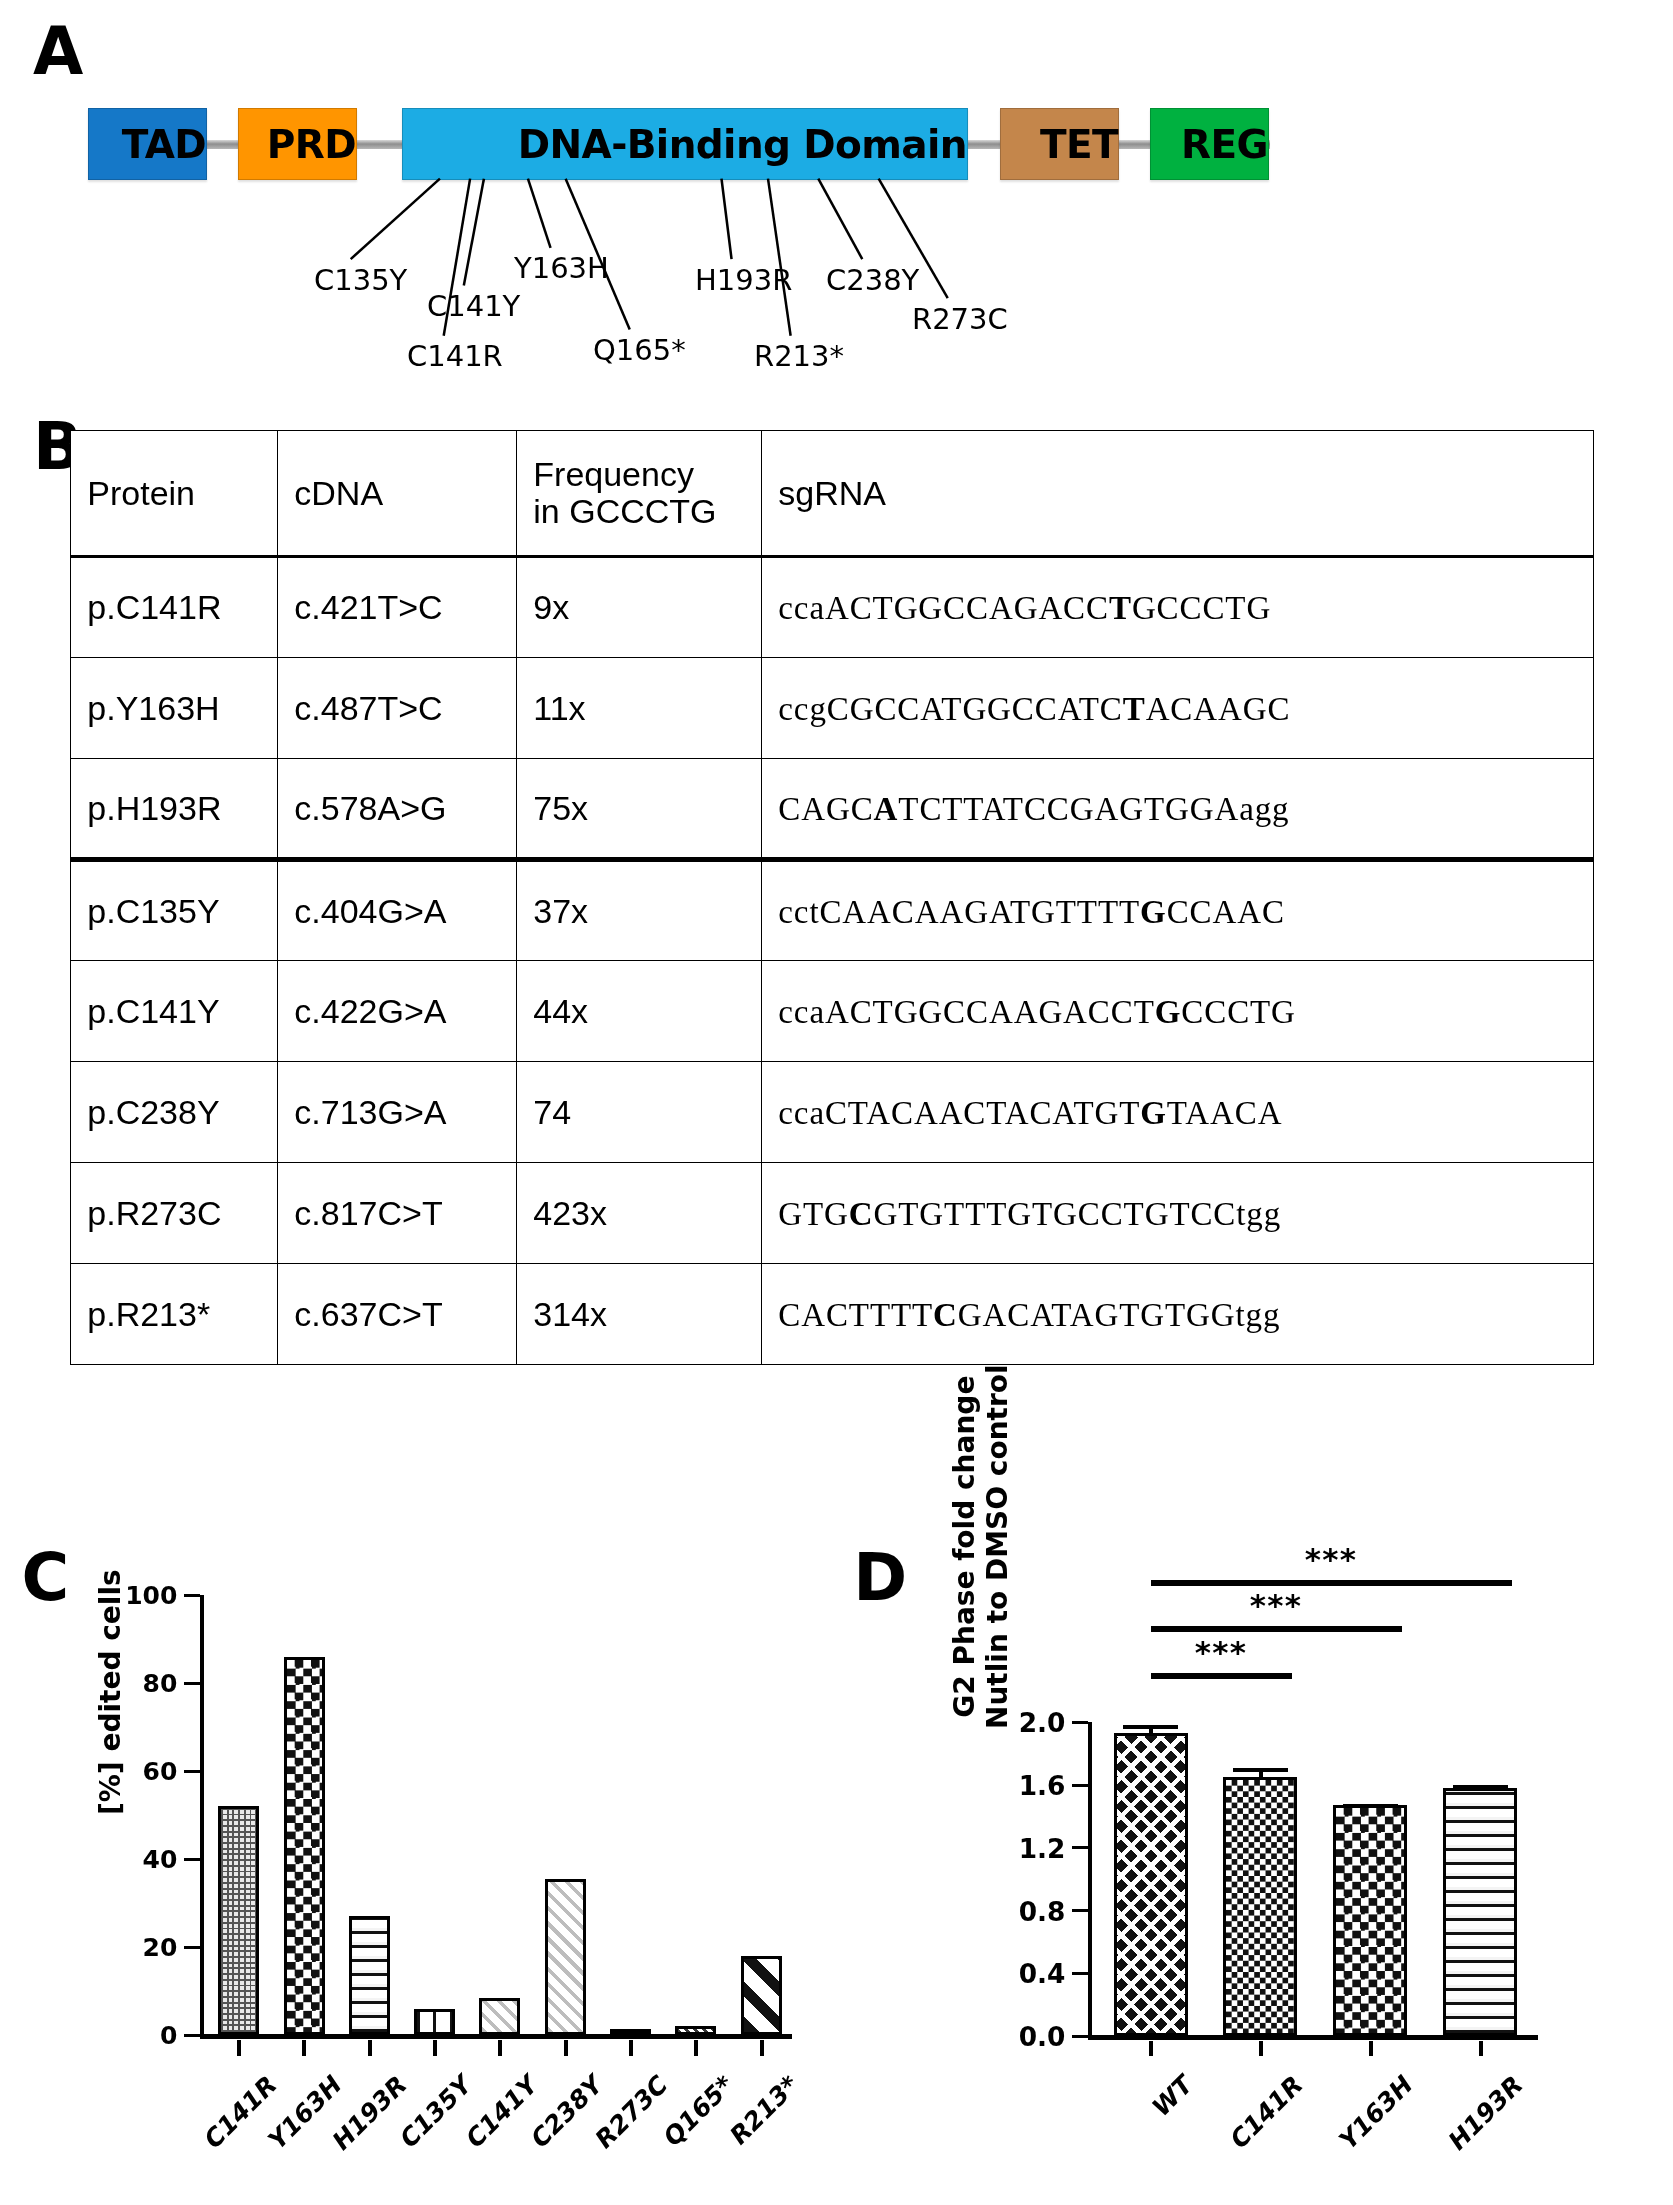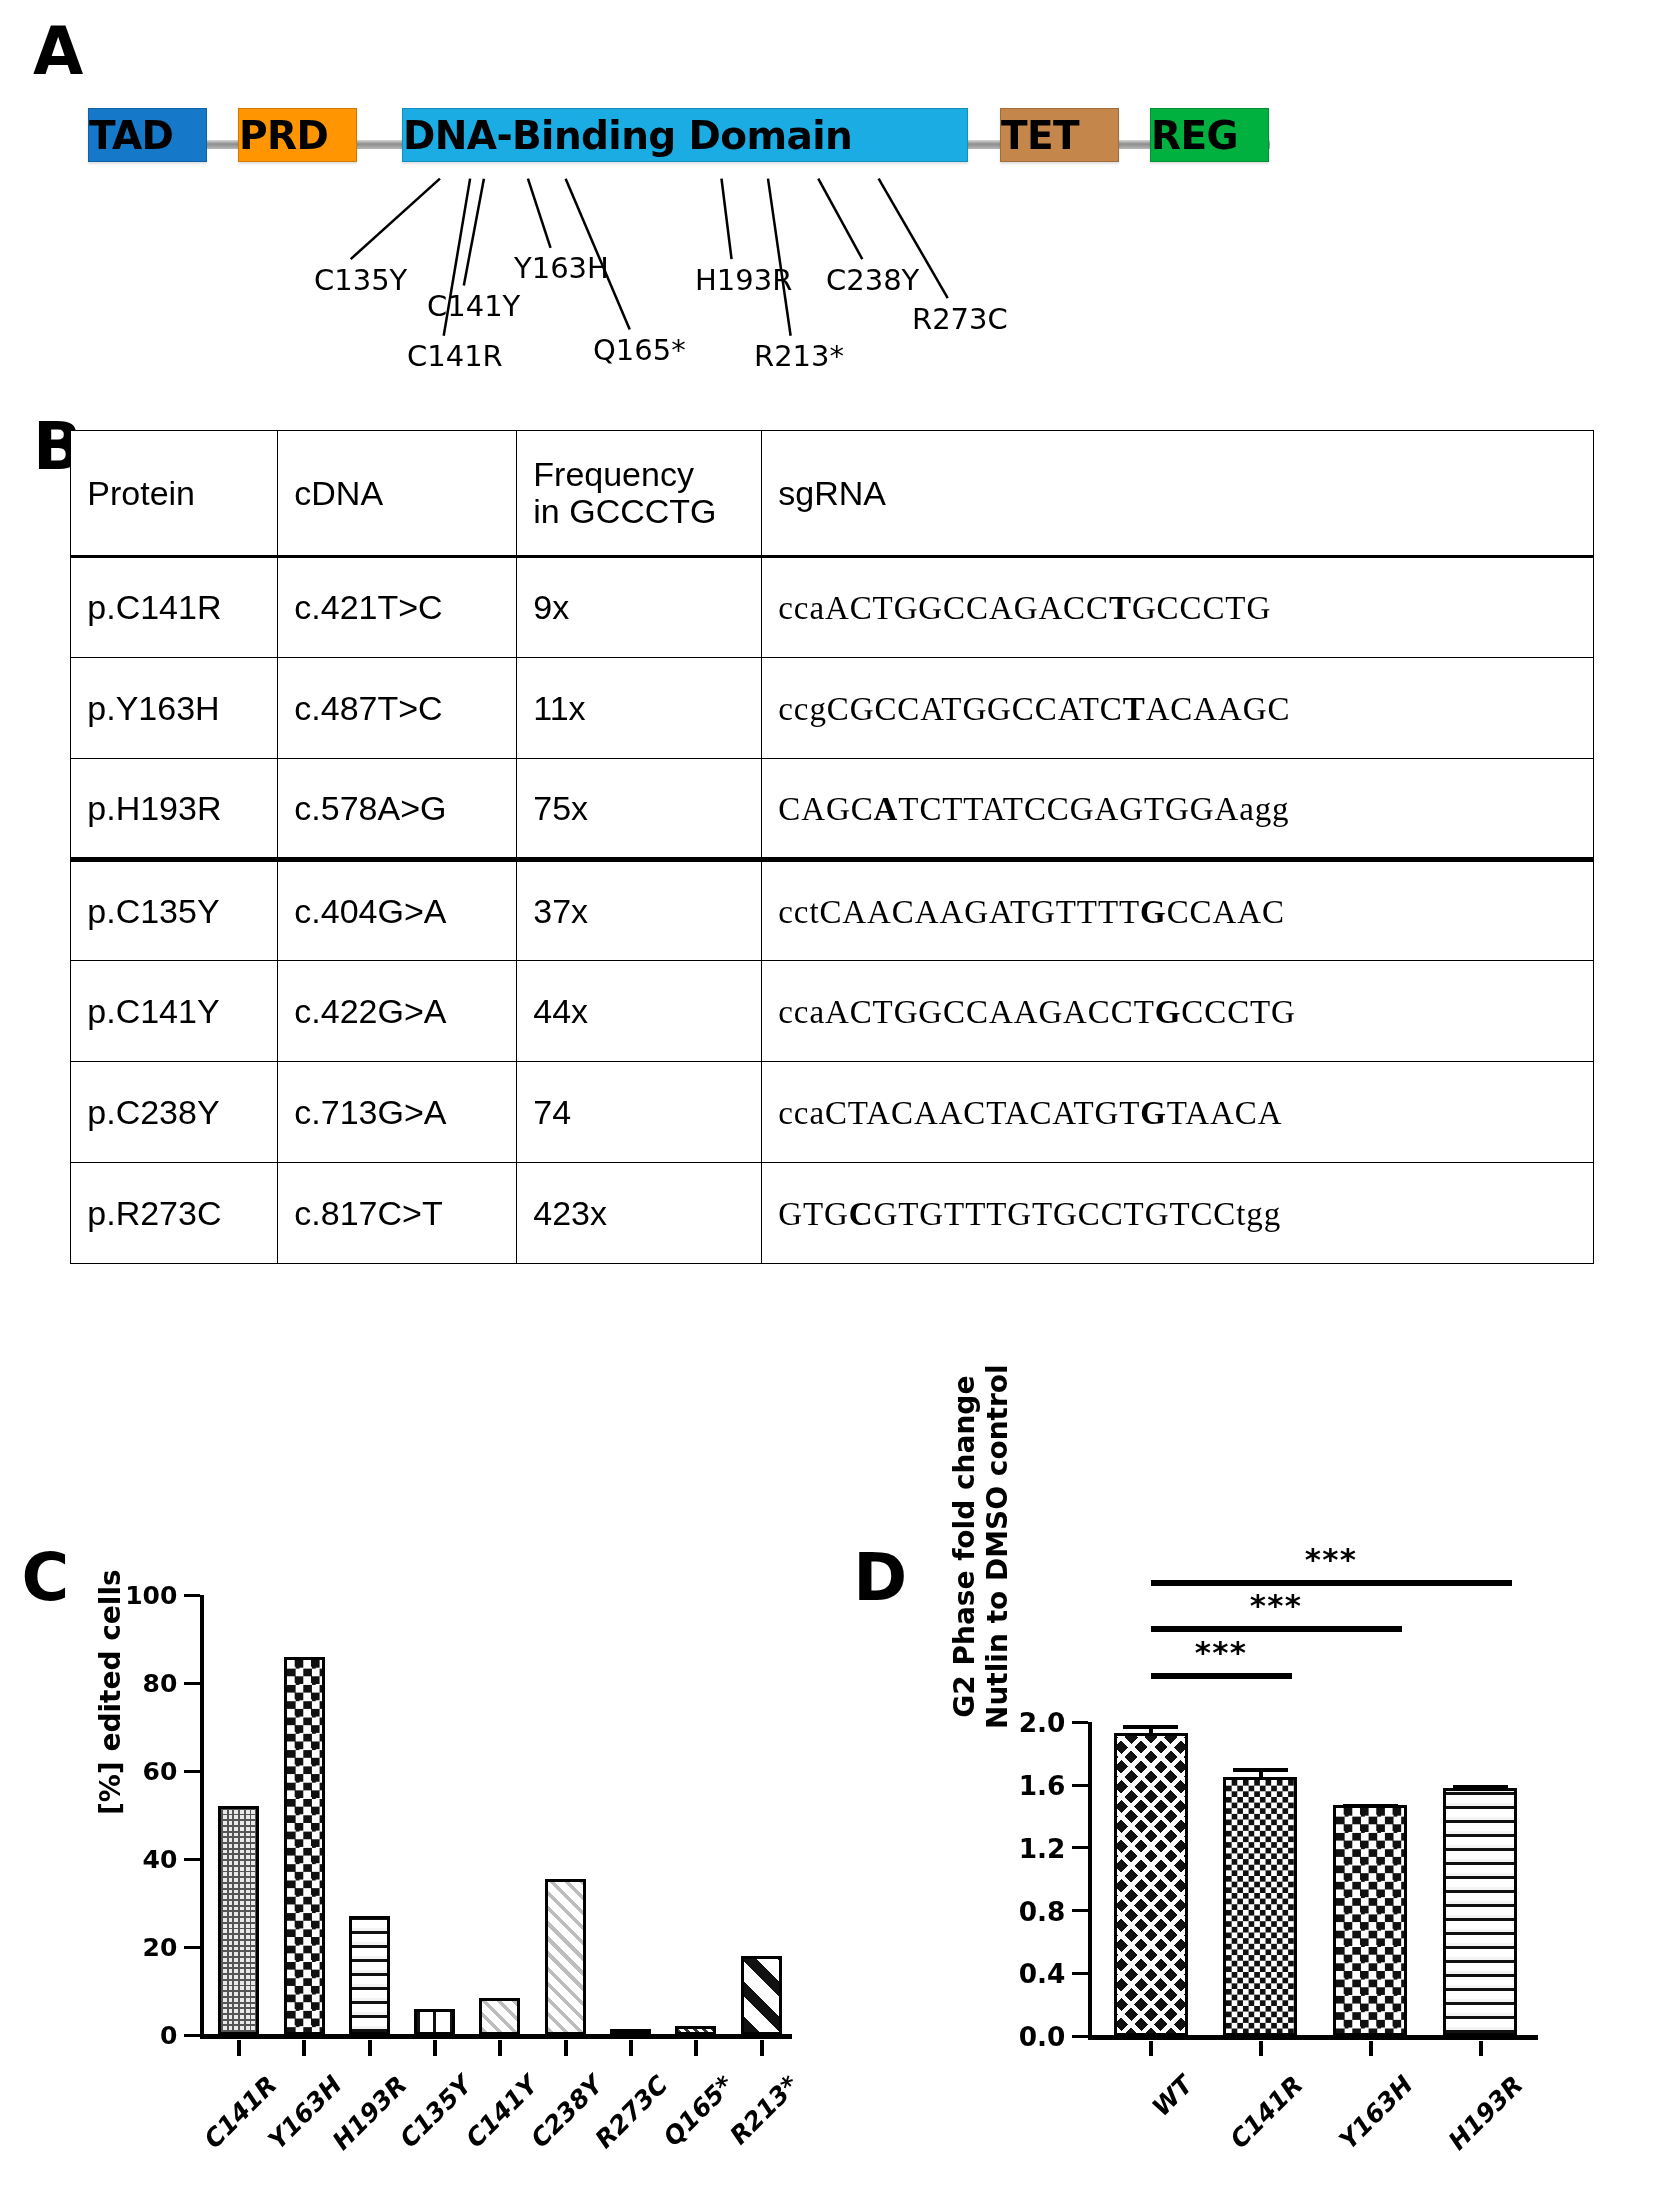--- a/index.html
+++ b/index.html
@@ -28,23 +28,23 @@
 
   .domain-track {
     position: absolute;
     left: 88px; top: 140px;
     width: 1182px; height: 8.8px;
     background: linear-gradient(to bottom, #d8d8d8 0%, #8e8e8e 45%, #b8b8b8 100%);
   }
   .dom-box {
     position: absolute;
     top: 108px;
-    height: 54px;
+    height: 72px;
     border: 1.9px solid rgba(0,0,0,0.18);
-    display: flex; align-items: center; justify-content: flex-start;
+    display: flex; align-items: center; justify-content: flex-end;
     font-family: "DejaVu Sans", sans-serif;
     font-weight: bold;
     font-size: 39px;
     letter-spacing: -0.6px;
     color: #000;
     white-space: nowrap;
     box-shadow: 0 1.9px 1.9px rgba(0,0,0,0.12);
   }
 
   .leaders { position:absolute; left:0; top:0; width:1673px; height:390px; pointer-events:none; }
@@ -310,20 +310,26 @@
           <td class="col-protein">p.C238Y</td>
           <td class="col-cdna">c.713G&gt;A</td>
           <td class="col-freq">74</td>
           <td class="col-sgrna"><span class="seq">ccaCTACAACTACATGT<b>G</b>TAACA</span></td>
         </tr>
         <tr>
           <td class="col-protein">p.R273C</td>
           <td class="col-cdna">c.817C&gt;T</td>
           <td class="col-freq">423x</td>
           <td class="col-sgrna"><span class="seq">GTG<b>C</b>GTGTTTGTGCCTGTCCtgg</span></td>
+        </tr>
+        <tr>
+          <td class="col-protein">p.R213*</td>
+          <td class="col-cdna">c.637C&gt;T</td>
+          <td class="col-freq">314x</td>
+          <td class="col-sgrna"><span class="seq">CACTTTT<b>C</b>GACATAGTGTGGtgg</span></td>
         </tr>
       </tbody>
   </table>
 </div>
 
 <div id="panelC">
   <div class="panel-letter letter">C</div>
   <div class="yaxis-title-C">[%] edited cells</div>
   <div class="plotC" id="plotC">
     <div class="axis-y"></div>

